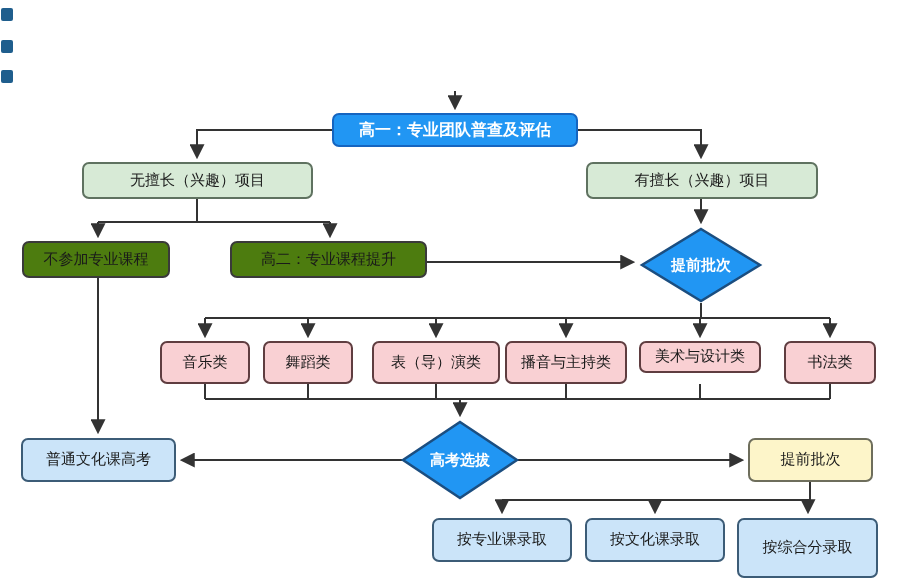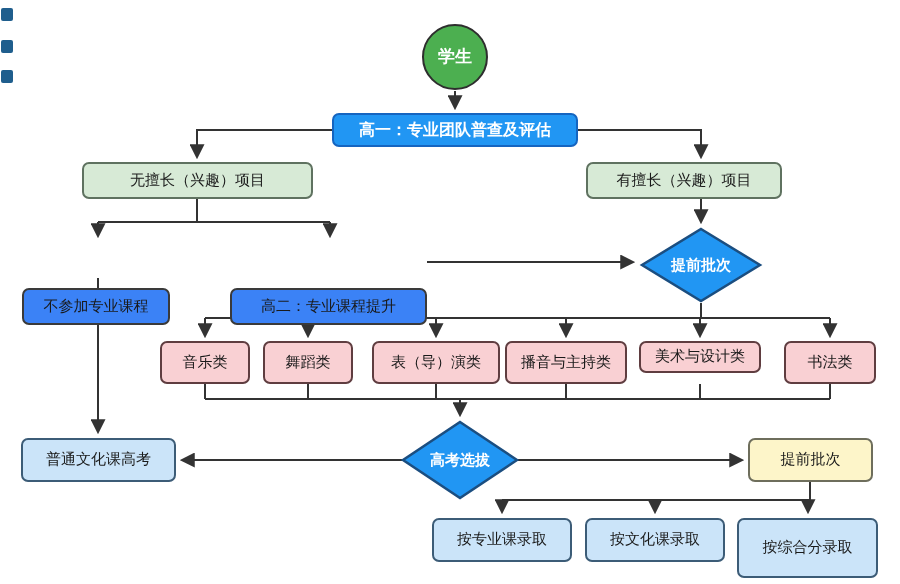--- a/index.html
+++ b/index.html
@@ -9,21 +9,21 @@
   }
   .wires{position:absolute;left:0;top:0;width:900px;height:584px;}
   .node{
     position:absolute;box-sizing:border-box;border:2px solid #333333;border-radius:7px;
     display:flex;align-items:center;justify-content:center;text-align:center;
     font-size:15px;color:#1a1a1a;background:#ffffff;line-height:1.15;white-space:nowrap;
   }
   .circle{border-radius:50%;background:#4caf50;border-color:#2e2e2e;color:#ffffff;font-weight:bold;font-size:17px;}
   .blue{background:#2196f3;border-color:#1565c0;color:#ffffff;font-weight:bold;font-size:16px;}
   .lgreen{background:#d7ead6;border-color:#5f7260;}
-  .gray{background:#3b82f6;border-color:#3a3a3a;margin-top:47px;}
+  .gray{background:#4d7c0f;border-color:#3a3a3a;}
   .pink{background:#f9d0d3;border-color:#5f3d40;}
   .lblue{background:#cbe4f9;border-color:#3c5c77;}
   .yellow{background:#fdf5c9;border-color:#6e6e5c;}
   .diamond{
     position:absolute;display:flex;align-items:center;justify-content:center;
     color:#ffffff;font-weight:bold;font-size:15px;white-space:nowrap;
   }
   .diamond svg{position:absolute;left:0;top:0;width:100%;height:100%;}
   .diamond .lbl{position:relative;z-index:1;}
   .edge-mark{position:absolute;left:1px;width:12px;height:13px;background:#1f5e8d;border-radius:2px;}
@@ -68,33 +68,30 @@
         <path d="M655,500 L655,512"></path>
         <path d="M808,500 L808,512"></path>
       </g>
     </g>
   </svg>
 
   <div class="edge-mark" style="top:8px"></div>
   <div class="edge-mark" style="top:40px"></div>
   <div class="edge-mark" style="top:70px"></div>
 
-  <div class="node circle" style="left:422px;top:24px;width:66px;height:66px">
-    <span class="lbl">学生</span>
-  </div>
 
   <div class="node lgreen" style="left:82px;top:162px;width:231px;height:37px">
     <span class="lbl">无擅长（兴趣）项目</span>
   </div>
 
   <div class="node blue" style="left:332px;top:113px;width:246px;height:34px">
     <span class="lbl">高一：专业团队普查及评估</span>
   </div>
 
-  <div class="node lgreen" style="left:586px;top:162px;width:196px;height:37px">
+  <div class="node lgreen" style="left:586px;top:162px;width:232px;height:37px">
     <span class="lbl">有擅长（兴趣）项目</span>
   </div>
 
   <div class="node gray" style="left:22px;top:241px;width:148px;height:37px">
     <span class="lbl">不参加专业课程</span>
   </div>
 
   <div class="node gray" style="left:230px;top:241px;width:197px;height:37px">
     <span class="lbl">高二：专业课程提升</span>
   </div>

